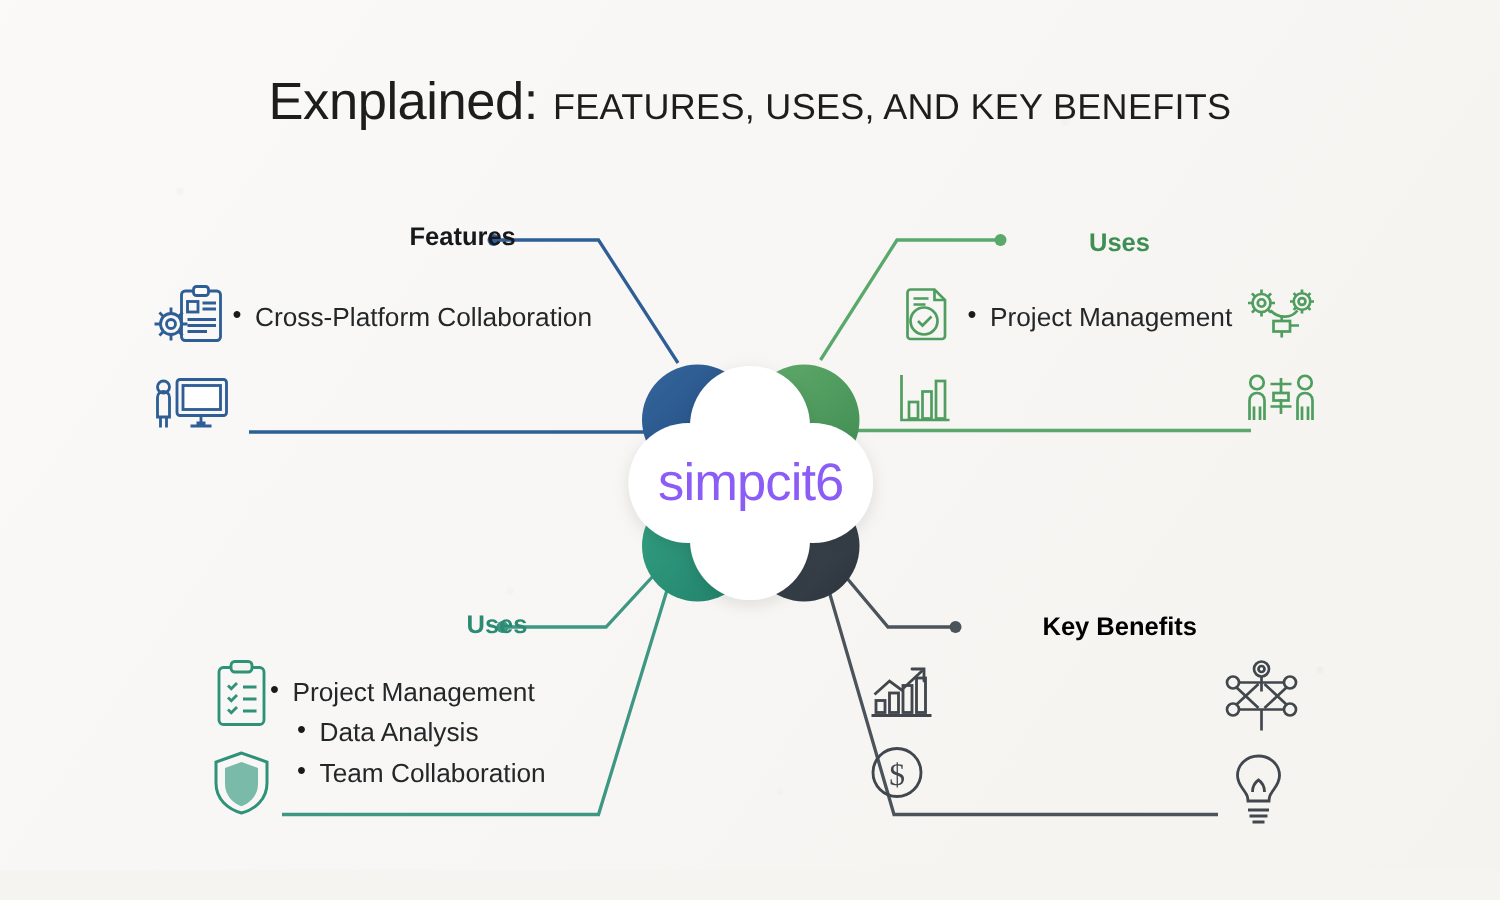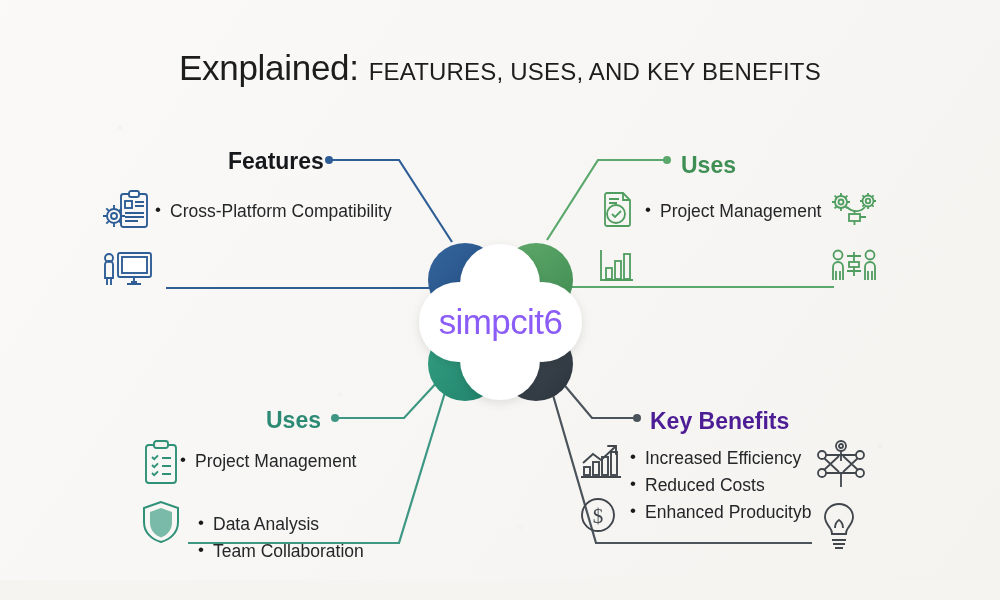--- a/index.html
+++ b/index.html
@@ -40,26 +40,26 @@
   }
   .logo-text{
     position:absolute;left:0;top:0;width:215px;height:180px;
     display:flex;align-items:center;justify-content:center;
     font-size:35px;font-weight:400;color:#8b5cf6;letter-spacing:-.6px;
     z-index:6;
   }
   
   .block{position:absolute;}
   .heading{
-    font-size:23px;font-weight:700;white-space:nowrap;
+    font-size:17px;font-weight:700;white-space:nowrap;margin-left:45px;
   }
   .h-features{color:#16181b;}
   .h-uses-tr{color:#3f8f55;}
   .h-uses-bl{color:#2c8a74;}
-  .h-key{color:#4c1d95;}
+  .h-key{color:#000000;}
   .bullets{list-style:none;margin:0;padding:0;}
   .bullets li{
     font-size:17.5px;color:#242628;white-space:nowrap;line-height:1.55;
     position:relative;padding-left:15px;
   }
   .bullets li:before{
     content:"\2022";position:absolute;left:0;top:-1px;font-size:17px;color:#1a1a1a;
   }
   .icons-col{position:absolute;display:flex;flex-direction:column;gap:12px;}
   .ico{display:block;}
@@ -161,21 +161,21 @@
         <rect x="16" y="3" width="33" height="24" rx="2"></rect>
         <rect x="20" y="7" width="25" height="16" fill="#fff"></rect>
         <path d="M32 27v5M25 34h14M29 32h6"></path>
         <circle cx="7" cy="8" r="4"></circle>
         <path d="M3 15c0-2.5 1.8-4 4-4s4 1.5 4 4v13H3z"></path>
         <path d="M5 28v7M9 28v7"></path>
       </g>
     </svg>
   </div>
   <ul class="bullets" style="position:absolute;left:155px;top:198px;">
-    <li>Cross-Platform Compatibility</li>
+    <li>Cross-Platform Collaboration</li>
   </ul>
 
   <div class="block" style="left:681px;top:152px;">
     <div class="heading h-uses-tr">Uses</div>
   </div>
   <div class="icons-col" style="left:597px;top:190px;gap:16px;">
     <svg class="ico" width="40" height="40" viewBox="0 0 40 40">
       <g fill="none" stroke="#4f9d5f" stroke-width="1.8">
         <path d="M10 3h16l7 7v24a2 2 0 0 1-2 2H10a2 2 0 0 1-2-2V5a2 2 0 0 1 2-2z"></path>
         <path d="M26 3v7h7"></path>
@@ -236,21 +236,21 @@
         <path d="M22 18h9M22 26h9M22 34h9"></path>
       </g>
     </svg>
     <svg class="ico" width="42" height="44" viewBox="0 0 42 44">
       <path d="M21 2L4 8v14c0 11 8 17.5 17 20 9-2.5 17-9 17-20V8z" fill="none" stroke="#2e9178" stroke-width="2"></path>
       <path d="M21 8L10 12v10.5C10 30.5 15.5 35.5 21 37.5c5.5-2 11-7 11-15V12z" fill="#4fa68d" opacity=".75"></path>
     </svg>
   </div>
   <ul class="bullets" style="position:absolute;left:180px;top:448px;">
     <li>Project Management</li>
-    <li style="margin-left:18px;margin-top:36px;">Data Analysis</li>
+    <li style="margin-left:18px;">Data Analysis</li>
     <li style="margin-left:18px;text-align:right;">Team Collaboration</li>
   </ul>
 
   <div class="block" style="left:650px;top:408px;">
     <div class="heading h-key">Key Benefits</div>
   </div>
   <div class="icons-col" style="left:578px;top:443px;gap:12px;">
     <svg class="ico" width="46" height="40" viewBox="0 0 46 40">
       <g fill="none" stroke="#41474d" stroke-width="1.9">
         <path d="M3 34h40"></path>
@@ -281,18 +281,13 @@
       </g>
     </svg>
     <svg class="ico" width="48" height="52" viewBox="0 0 48 52">
       <g fill="none" stroke="#41474d" stroke-width="1.9">
         <path d="M24 4c-8 0-14 6-14 13 0 5 3 8 5 11 1.5 2 2 4 2 6h14c0-2 .5-4 2-6 2-3 5-6 5-11 0-7-6-13-14-13z"></path>
         <path d="M17 40h14M18 44h12M20 48h8"></path>
         <path d="M20 28c0-4 1-6 4-8 3 2 4 4 4 8"></path>
       </g>
     </svg>
   </div>
-  <ul class="bullets" style="position:absolute;left:630px;top:445px;">
-    <li>Increased Efficiency</li>
-    <li>Reduced Costs</li>
-    <li>Enhanced Producityb</li>
-  </ul>
 </div>
 
 </body></html>

